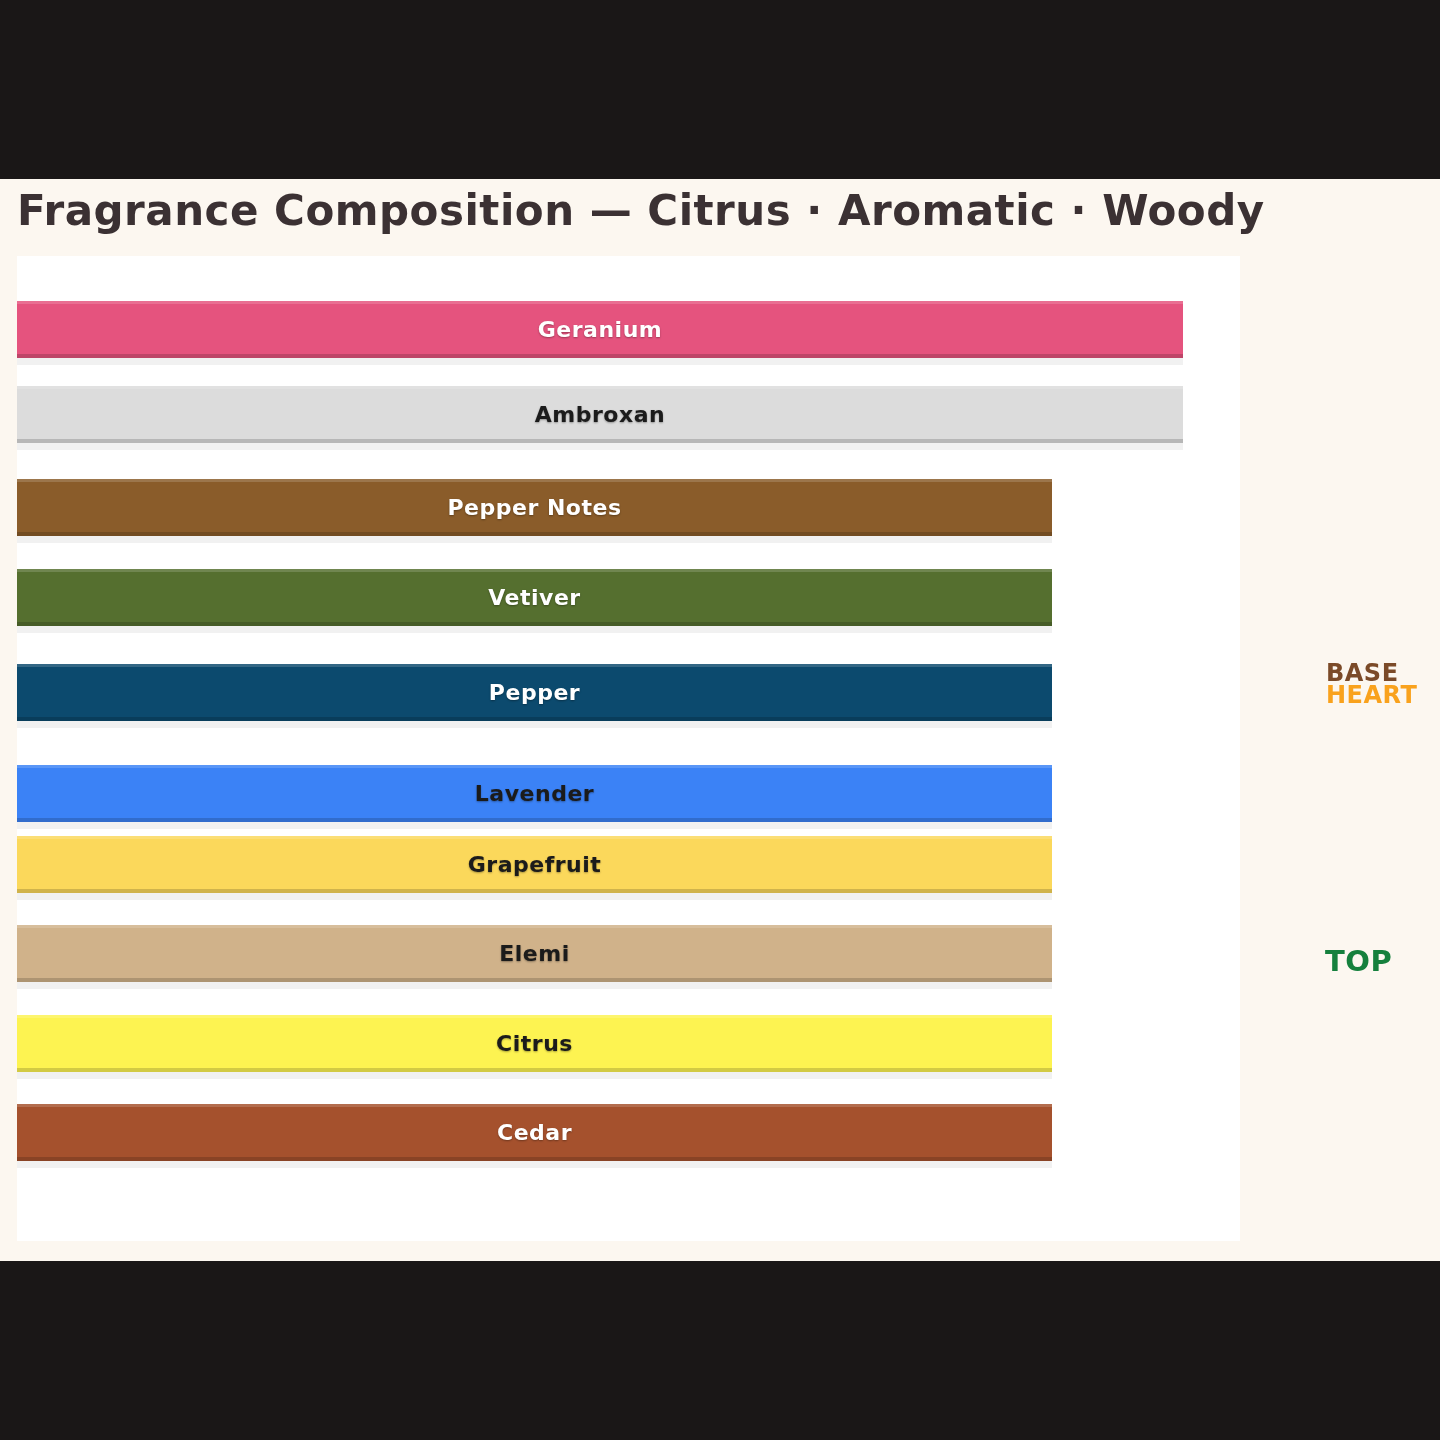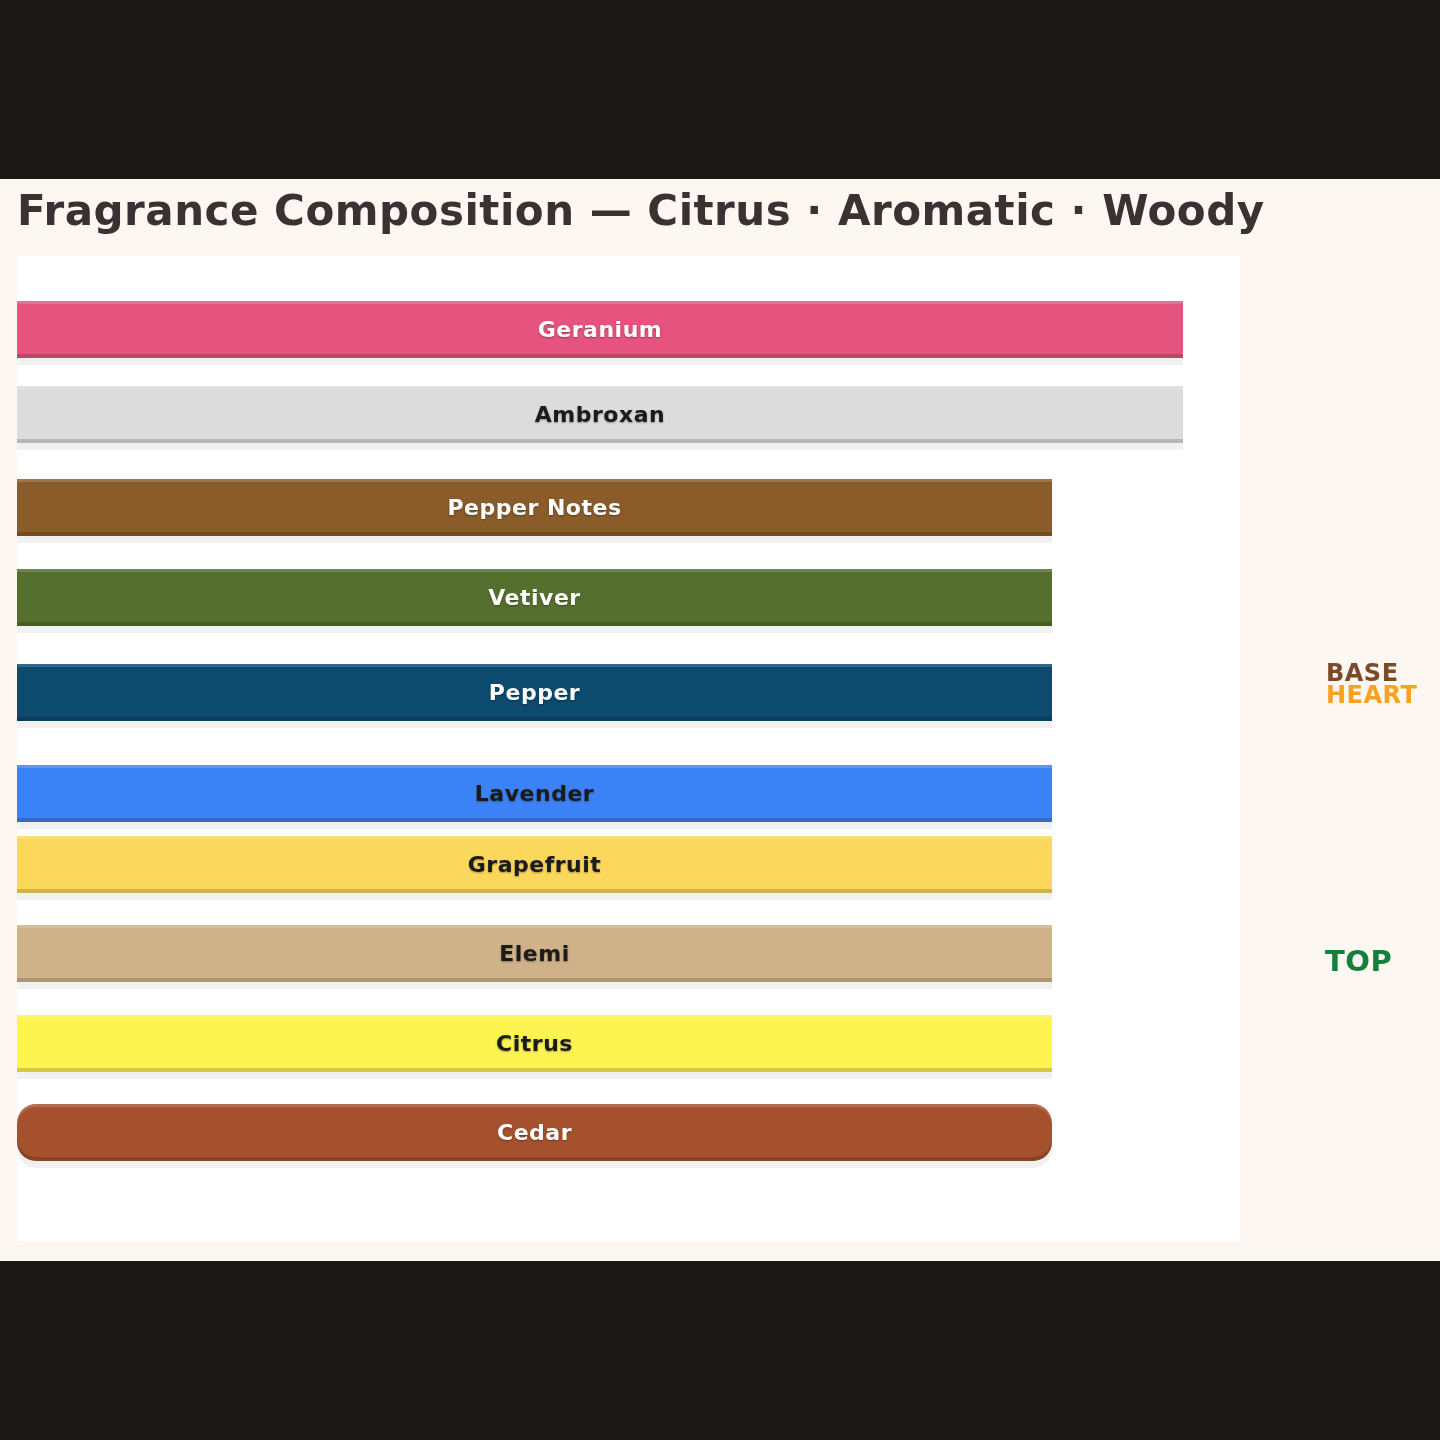--- a/index.html
+++ b/index.html
@@ -83,21 +83,21 @@
         </div>
         <div class="bar" style="top: 580px; width: 1035px; background: rgb(251, 216, 91);">
           <span class="bar-label" style="color: rgb(27, 27, 27);">Grapefruit</span>
         </div>
         <div class="bar" style="top: 669px; width: 1035px; background: rgb(208, 178, 138);">
           <span class="bar-label" style="color: rgb(27, 27, 27);">Elemi</span>
         </div>
         <div class="bar" style="top: 759px; width: 1035px; background: rgb(253, 243, 81);">
           <span class="bar-label" style="color: rgb(27, 27, 27);">Citrus</span>
         </div>
-        <div class="bar" style="top: 848px; width: 1035px; background: rgb(165, 81, 45); border-radius: 19px;">
+        <div class="bar" style="top: 848px; width: 1035px; background: rgb(165, 81, 45);">
           <span class="bar-label" style="color: rgb(255, 255, 255);">Cedar</span>
         </div>
       </div>
   </div>
 
   <div class="note-label note-base" style="color: rgb(123, 74, 40);">BASE</div>
 
   <div class="note-label note-heart" style="color: rgb(249, 162, 29);">HEART</div>
 
   <div class="note-label note-top" style="color: #15803d;">TOP</div>

